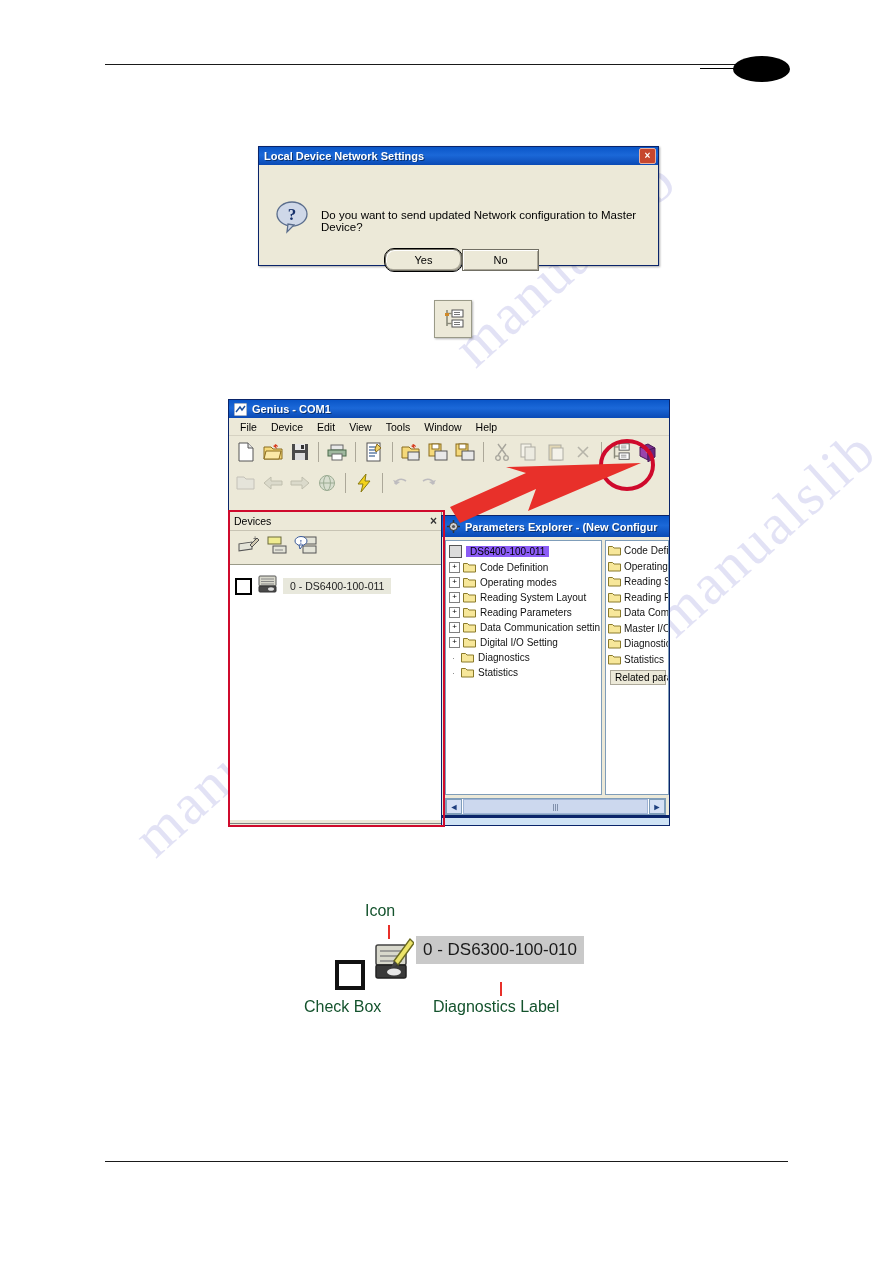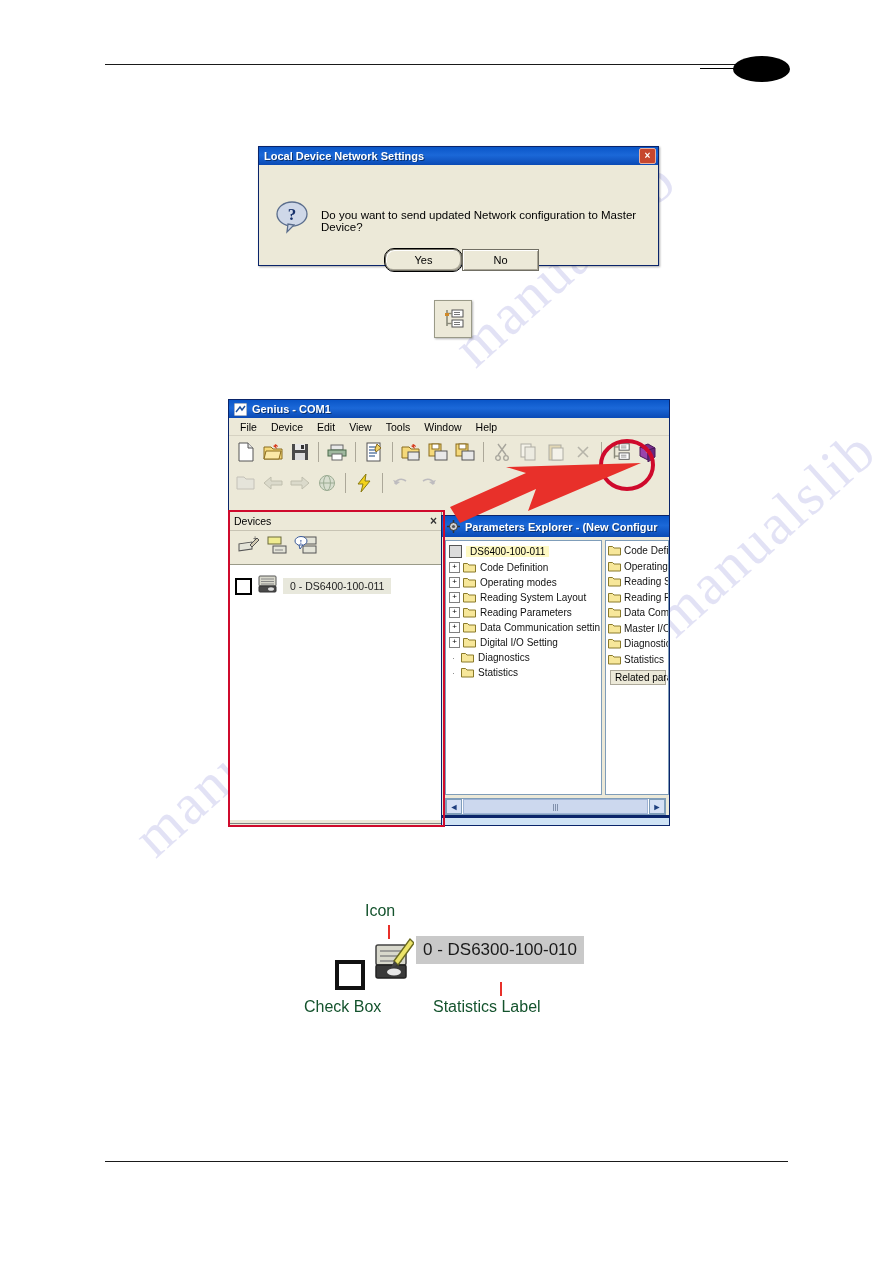--- a/index.html
+++ b/index.html
@@ -98,21 +98,21 @@
   #pex .titlebar{height:21px;font-size:11px;}
   #pex-body{display:flex;height:255px;background:#ece9d8;padding:3px 0 0 3px;gap:3px;}
   #tree{width:152px;background:#fff;border:1px solid #7f9db9;overflow:hidden;padding:3px 0 0 3px;}
   .tnode{display:flex;align-items:center;height:15px;font-size:10px;color:#111;white-space:nowrap;}
   .expander{width:9px;height:9px;border:1px solid #808080;background:#fff;color:#000;
     font-size:8px;line-height:7px;text-align:center;margin-right:3px;flex:none;}
   .dots{width:9px;margin-right:3px;flex:none;color:#808080;font-size:9px;text-align:center;}
   .folder{width:13px;height:11px;margin-right:4px;flex:none;}
   #tree-root{display:flex;align-items:center;height:15px;font-size:10px;margin-bottom:1px;}
   #root-ico{width:11px;height:11px;border:1px solid #555;background:#dcdcdc;margin-right:4px;flex:none;}
-  #root-lbl{background:#fef9c3;padding:0 4px;}
+  #root-lbl{background:#8b5cf6;padding:0 4px;}
   #rightlist{flex:1;background:#fff;border:1px solid #7f9db9;overflow:hidden;padding:2px 0 0 2px;}
   .ritem{display:flex;align-items:center;height:15.5px;font-size:10px;white-space:nowrap;color:#111;}
   .ritem .folder{margin-right:3px;}
   #related{margin:3px 2px 0 2px;background:#ece9d8;border:1px solid #aca899;
     font-size:10px;padding:1px 4px;white-space:nowrap;}
   #hscroll{height:15px;margin:3px 3px 0 3px;display:flex;align-items:center;
     background:#fff;border:1px solid #7f9db9;}
   .sbtn{width:14px;height:13px;background:#d6e0f5;border:1px solid #7f9db9;
     font-size:9px;color:#1f3f7f;display:flex;align-items:center;justify-content:center;font-weight:bold;}
   #sthumb{flex:1;height:13px;margin:0 1px;background:#ccd8ee;border:1px solid #9fb4d6;
@@ -573,14 +573,14 @@
     <ellipse cx="24" cy="37" rx="7" ry="3.5" fill="#e8e8e8"></ellipse>
     <path d="M24 26 L40 4 L44 8 L28 30 Z" fill="#ece46a" stroke="#6a6a20" stroke-width="1.4"></path>
     <path d="M24 26 L21 33 L28 30 Z" fill="#444"></path>
   </svg>
 </div>
 <div class="abs" id="annot-desc">0 - DS6300-100-010</div>
 
 <div class="abs ann-label" id="lbl-icon">Icon</div>
 <div class="abs ann-line" id="line-icon"></div>
 <div class="abs ann-label" id="lbl-cb">Check Box</div>
-<div class="abs ann-label" id="lbl-desc">Statistics Label</div>
+<div class="abs ann-label" id="lbl-desc">Diagnostics Label</div>
 <div class="abs ann-line" id="line-desc"></div>
 
 </body></html>

